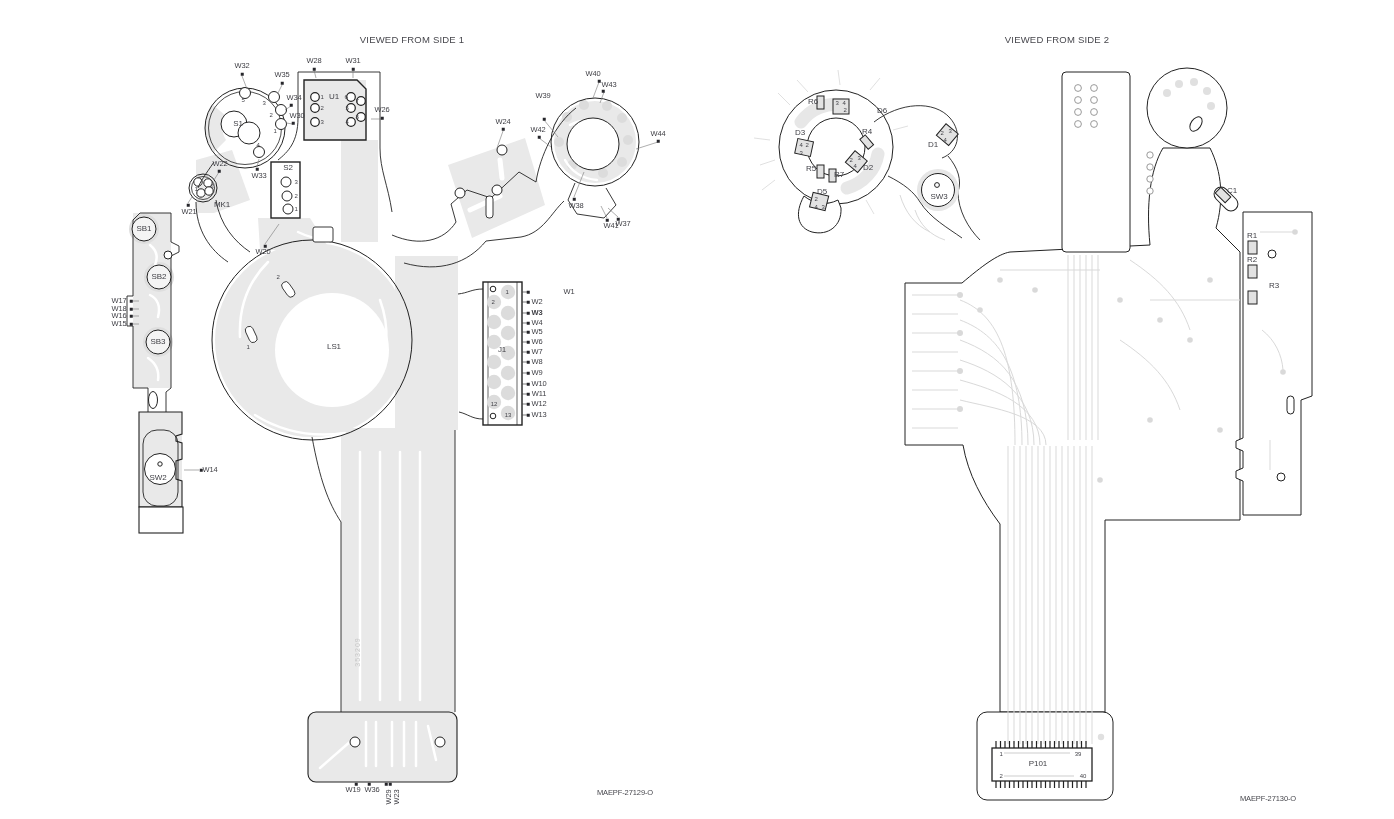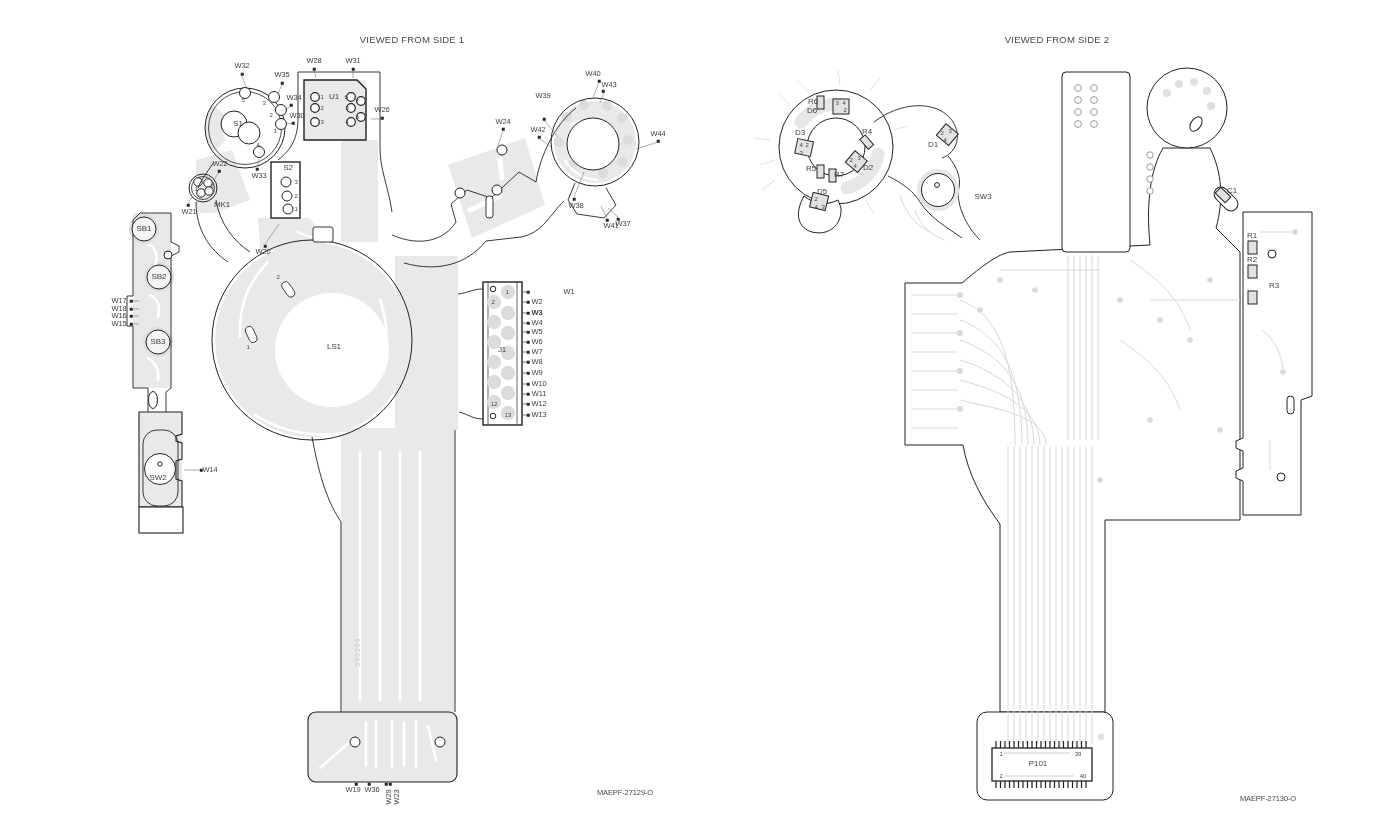--- a/index.html
+++ b/index.html
@@ -442,29 +442,29 @@
       <div class="lbl w" style="left: 539px; top: 394px;">W11</div>
       <div class="dot" style="left: 528px; top: 394px;"></div>
       <div class="lbl w" style="left: 539px; top: 404px;">W12</div>
       <div class="dot" style="left: 528px; top: 404px;"></div>
       <div class="lbl w" style="left: 539px; top: 415px;">W13</div>
       <div class="dot" style="left: 528px; top: 415px;"></div>
       <div class="lbl etch" style="transform: translate(-50%, -50%) rotate(-90deg); left: 357px; top: 652px;">353209</div>
     </div>
 <div class="layer">
       <div class="lbl comp" style="left: 813px; top: 102px;">R6</div>
-      <div class="lbl comp" style="left: 812px; top: 111px;">D6</div>
+      <div class="lbl comp" style="left: 882px; top: 111px;">D6</div>
       <div class="lbl comp" style="left: 800px; top: 133px;">D3</div>
       <div class="lbl comp" style="left: 867px; top: 132px;">R4</div>
       <div class="lbl comp" style="left: 811px; top: 169px;">R5</div>
       <div class="lbl comp" style="left: 839px; top: 175px;">R7</div>
       <div class="lbl comp" style="left: 868px; top: 168px;">D2</div>
       <div class="lbl comp" style="left: 822px; top: 192px;">D5</div>
       <div class="lbl comp" style="left: 933px; top: 145px;">D1</div>
-      <div class="lbl comp" style="left: 983px; top: 197px;">SW3</div>
+      <div class="lbl comp" style="left: 939px; top: 197px;">SW3</div>
       <div class="lbl comp" style="left: 1232px; top: 191px;">C1</div>
       <div class="lbl comp" style="left: 1252px; top: 236px;">R1</div>
       <div class="lbl comp" style="left: 1252px; top: 260px;">R2</div>
       <div class="lbl comp" style="left: 1252px; top: 286px; padding-left: 44px;">R3</div>
       <div class="lbl comp" style="left: 1038px; top: 764px;">P101</div>
       <div class="lbl pin" style="left: 837px; top: 103px;">3</div>
       <div class="lbl pin" style="left: 844px; top: 103px;">4</div>
       <div class="lbl pin" style="left: 845px; top: 110px;">2</div>
       <div class="lbl pin" style="left: 801px; top: 145px;">4</div>
       <div class="lbl pin" style="left: 807px; top: 145px;">2</div>

